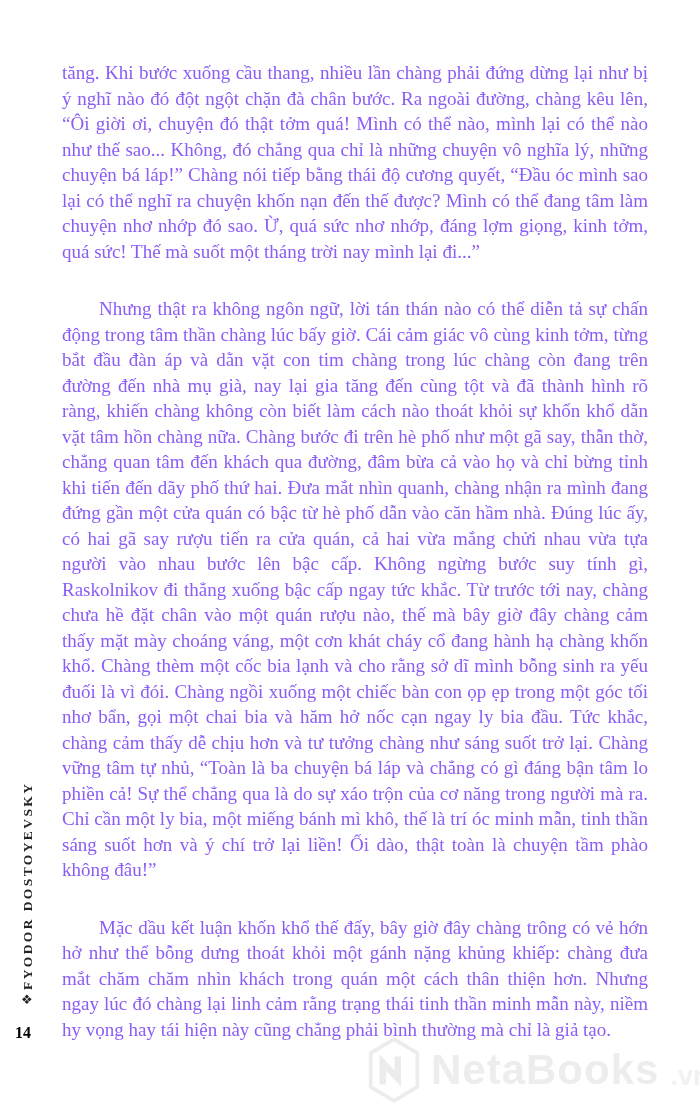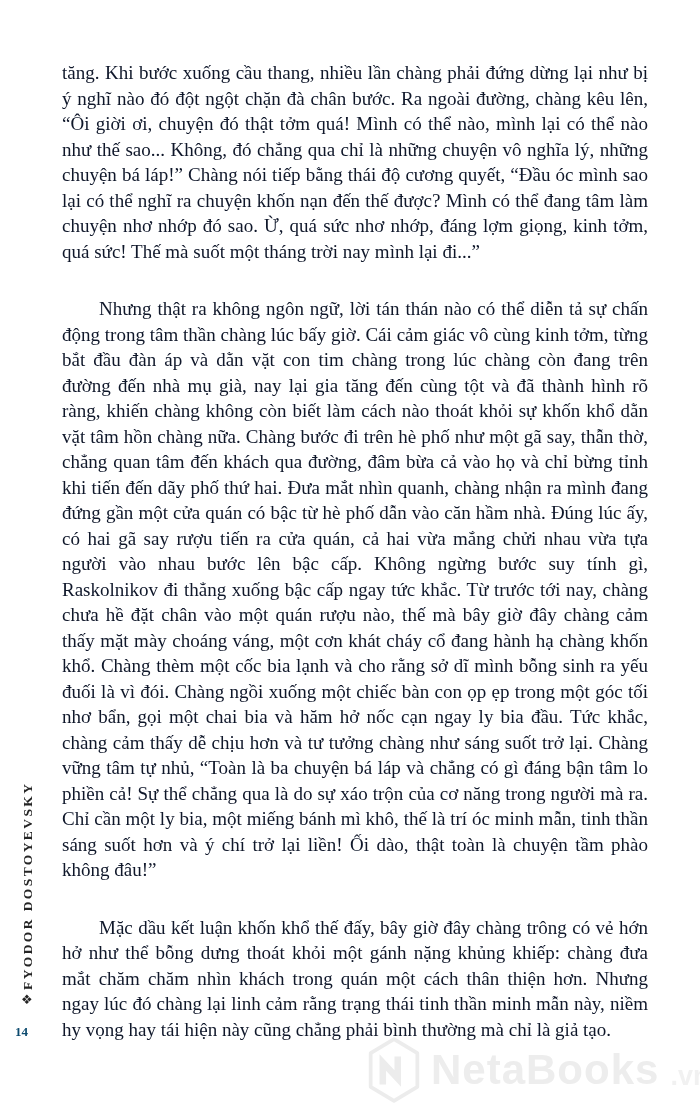--- a/index.html
+++ b/index.html
@@ -15,21 +15,21 @@
     overflow: hidden;
     font-family: "Liberation Serif", serif;
   }
 
   
   .text-block {
     position: absolute;
     left: 62px;
     top: 60px;
     width: 586px;
-    color: #0f172a;
+    color: #8b5cf6;
     font-size: 19px;
     line-height: 25.5px;
     text-align: justify;
     text-justify: inter-word;
   }
   .text-block p {
     margin: 0;
     padding: 0;
   }
   .text-block p.indent {
@@ -58,22 +58,22 @@
     top: 992px;
     font-size: 13px;
     color: #242424;
   }
   .page-number {
     position: absolute;
     left: 15px;
     top: 1024px;
     font-family: "Liberation Serif", serif;
     font-weight: bold;
-    font-size: 13px;
-    color: #0c4a6e;
+    font-size: 16px;
+    color: #000000;
   }
 
   
   .watermark {
     position: absolute;
     left: 366px;
     top: 1036px;
     display: flex;
     align-items: center;
     gap: 9px;

